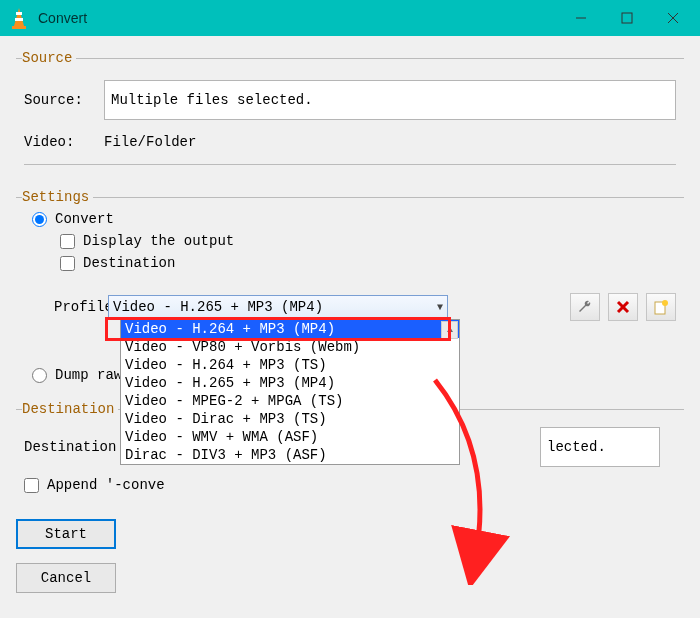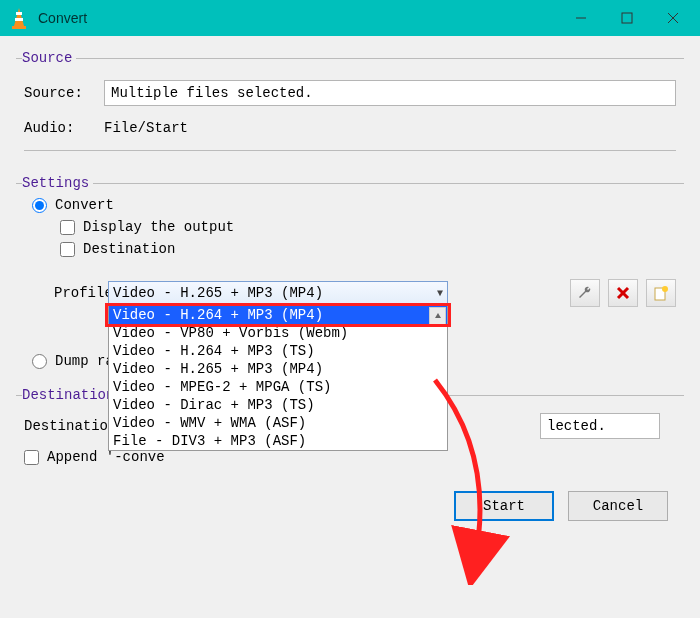--- a/index.html
+++ b/index.html
@@ -42,29 +42,29 @@
 
     fieldset {
       border: none;
       border-top: 1px solid #bbb;
       padding: 0;
       margin-bottom: 6px;
     }
     fieldset legend {
       padding: 0 4px 0 0;
       margin-left: 6px;
-      color: #4c1d95;
+      color: #a16207;
     }
 
     .row { display: flex; align-items: center; margin: 14px 8px; }
     .lbl { width: 80px; }
 
     .txtbox {
       flex: 1;
-      height: 26px;
+      height: 40px;
       border: 1px solid #b5b5b5;
       background: #fff;
       padding: 2px 6px;
       font-family: inherit;
       font-size: inherit;
     }
 
     .radio, .check { margin: 6px 16px; display:flex; align-items:center; gap:8px; }
     .radio input, .check input { width:15px; height:15px; }
 
@@ -76,21 +76,21 @@
       width: 340px; height:24px;
       border:1px solid #7a9fd4;
       background: linear-gradient(#f4f8ff,#e4eefa);
       display:flex; align-items:center; padding:0 4px;
       font-family: inherit; font-size:inherit;
       cursor:pointer;
     }
     .combo-arrow { margin-left:auto; font-size:10px; color:#444; }
 
     .dropdown {
-      position:absolute; top:24px; left:0;
+      position:absolute; top:24px; left:12px;
       width: 340px;
       border:1px solid #999;
       background:#fff;
       z-index:5;
     }
     .dropdown .opt {
       padding:1px 4px;
       white-space: nowrap;
       cursor:pointer;
     }
@@ -116,21 +116,21 @@
 
     .iconbtn {
       width:30px; height:28px;
       border:1px solid #c5c5c5;
       background: linear-gradient(#fafafa,#e5e5e5);
       display:flex; align-items:center; justify-content:center;
       margin-left:4px;
       cursor:pointer;
     }
 
-    .btnbar { display:flex; justify-content:flex-end; gap:14px; padding: 14px 16px 0 0; }
+    .btnbar { display:flex; justify-content:flex-end; gap:14px; padding: 14px 16px 0 0; flex-direction: column; }
     .btn {
       width:100px; height:30px;
       border:1px solid #adadad;
       background: #e9e9e9;
       display:flex; align-items:center; justify-content:center;
       font-family:inherit; font-size:inherit;
       cursor:pointer;
     }
     .btn.primary { border:2px solid #0078d7; background:#e9e9e9; }
 
@@ -180,22 +180,22 @@
 
 <div class="body-area">
 
   <fieldset>
     <legend>Source</legend>
     <div class="row">
       <span class="lbl">Source:</span>
       <input class="txtbox" readonly="" value="Multiple files selected." style="">
     </div>
     <div class="row">
-      <span class="lbl">Audio:</span>
-      <span>File/Start</span>
+      <span class="lbl">Video:</span>
+      <span>File/Folder</span>
     </div>
     <hr class="hr-line">
   </fieldset>
 
   <fieldset style="margin-top:20px;">
     <legend>Settings</legend>
 
     <label class="radio">
       <input type="radio" checked="" style="">
       <span>Convert</span>
@@ -221,21 +221,21 @@
         </div>
         <div class="redbox"></div>
         <div class="dropdown">
           <div class="opt sel">Video - H.264 + MP3 (MP4)</div>
           <div class="opt">Video - VP80 + Vorbis (Webm)</div>
           <div class="opt">Video - H.264 + MP3 (TS)</div>
           <div class="opt">Video - H.265 + MP3 (MP4)</div>
           <div class="opt">Video - MPEG-2 + MPGA (TS)</div>
           <div class="opt">Video - Dirac + MP3 (TS)</div>
           <div class="opt">Video - WMV + WMA (ASF)</div>
-          <div class="opt">File - DIV3 + MP3 (ASF)</div>
+          <div class="opt">Dirac - DIV3 + MP3 (ASF)</div>
           <div class="dd-scroll">
               <svg viewBox="0 0 8 8">
                 <polygon points="4,1 7,6 1,6"></polygon>
               </svg>
             </div>
         </div>
       </div>
       <div class="iconbtn" style="margin-left:14px;">
         <svg width="16" height="16" viewBox="0 0 16 16">
             <path d="M13 3a3 3 0 0 1-4 4L3 13l-1-1 6-6a3 3 0 0 1 4-4l-2 2 1 1 2-2z" fill="#777"></path>

